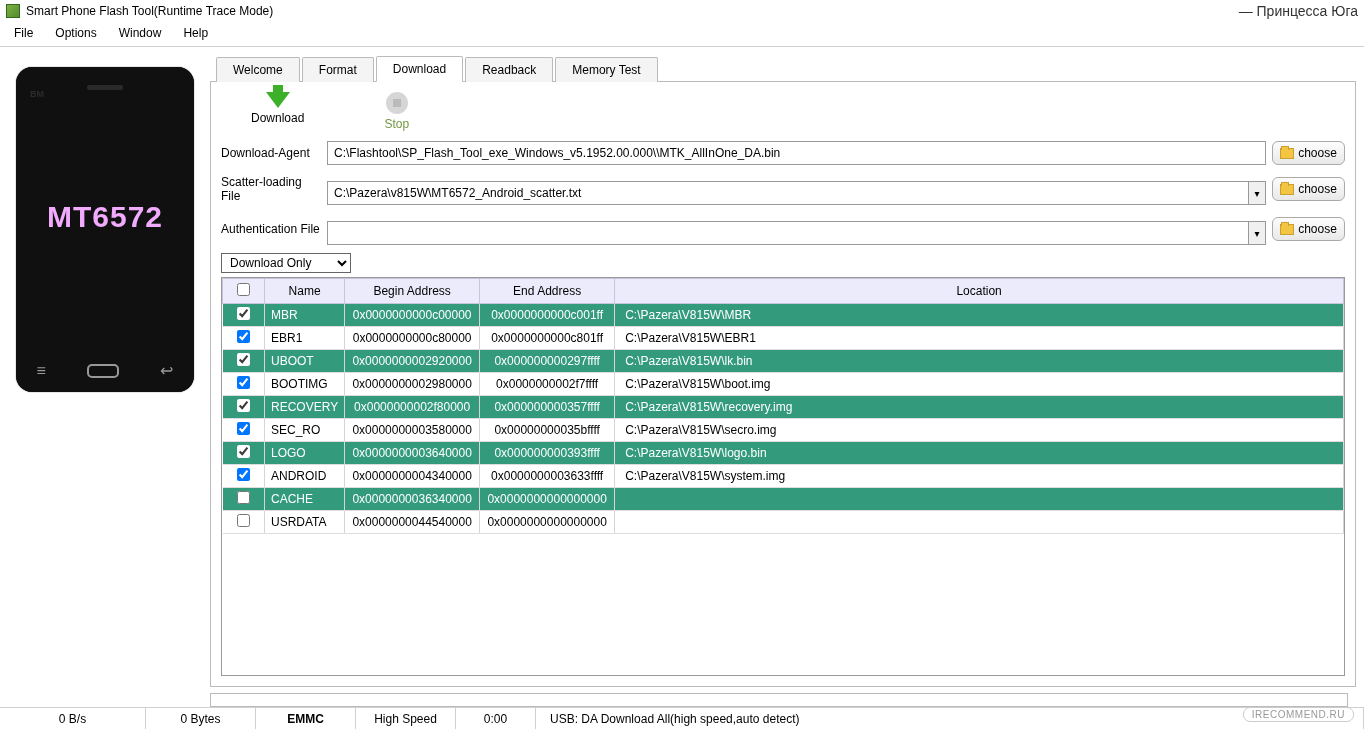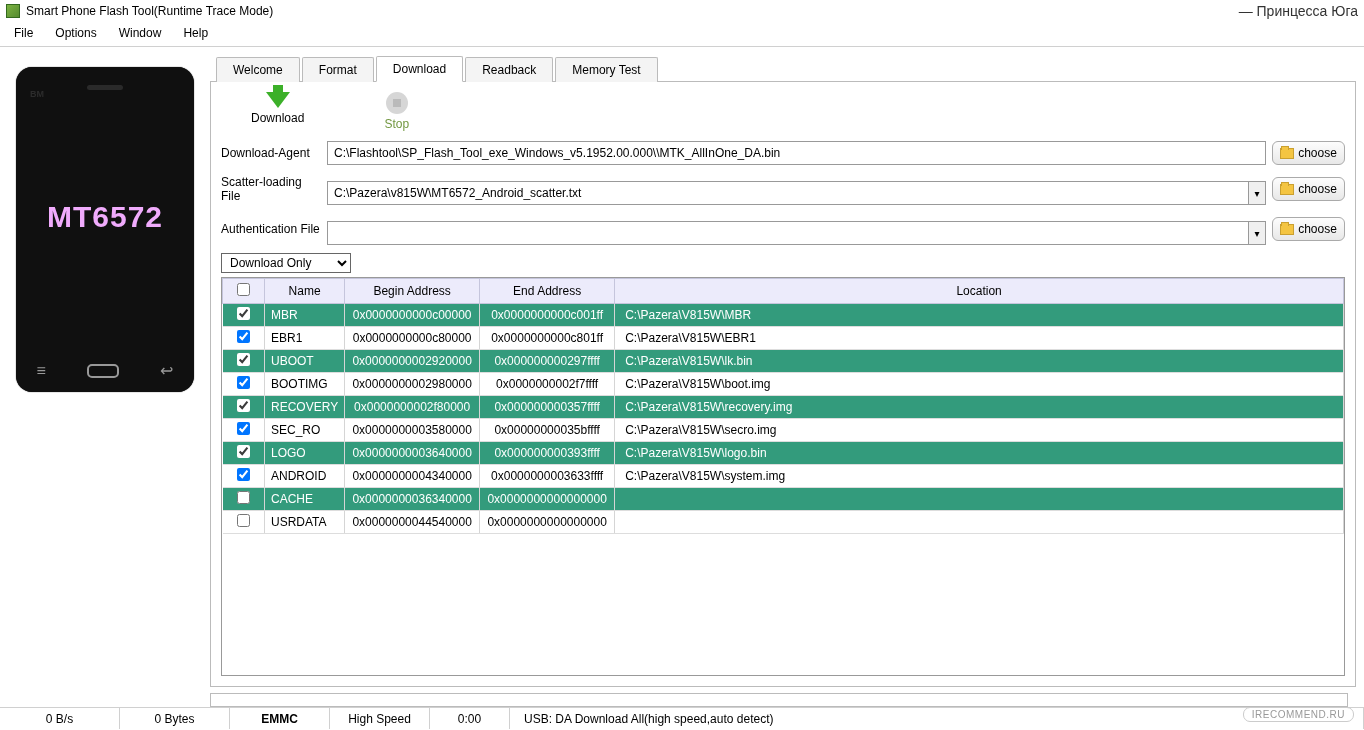--- a/index.html
+++ b/index.html
@@ -239,21 +239,21 @@
             </tbody>
         </table>
       </div>
     </div>
 
     <div class="progress-bar"></div>
   </div>
 </div>
 
 <div class="status-bar">
-  <div class="cell" style="width:120px;justify-content:center">0 B/s</div>
+  <div class="cell" style="width:146px;justify-content:center">0 B/s</div>
   <div class="cell" style="width:110px;justify-content:center">0 Bytes</div>
   <div class="cell e" style="width:100px;justify-content:center">EMMC</div>
   <div class="cell" style="width:100px;justify-content:center">High Speed</div>
   <div class="cell" style="width:80px;justify-content:center">0:00</div>
   <div class="cell" style="flex:1">USB: DA Download All(high speed,auto detect)</div>
 </div>
 
 <div class="watermark-img">IRECOMMEND.RU</div>
 
 </body></html>

